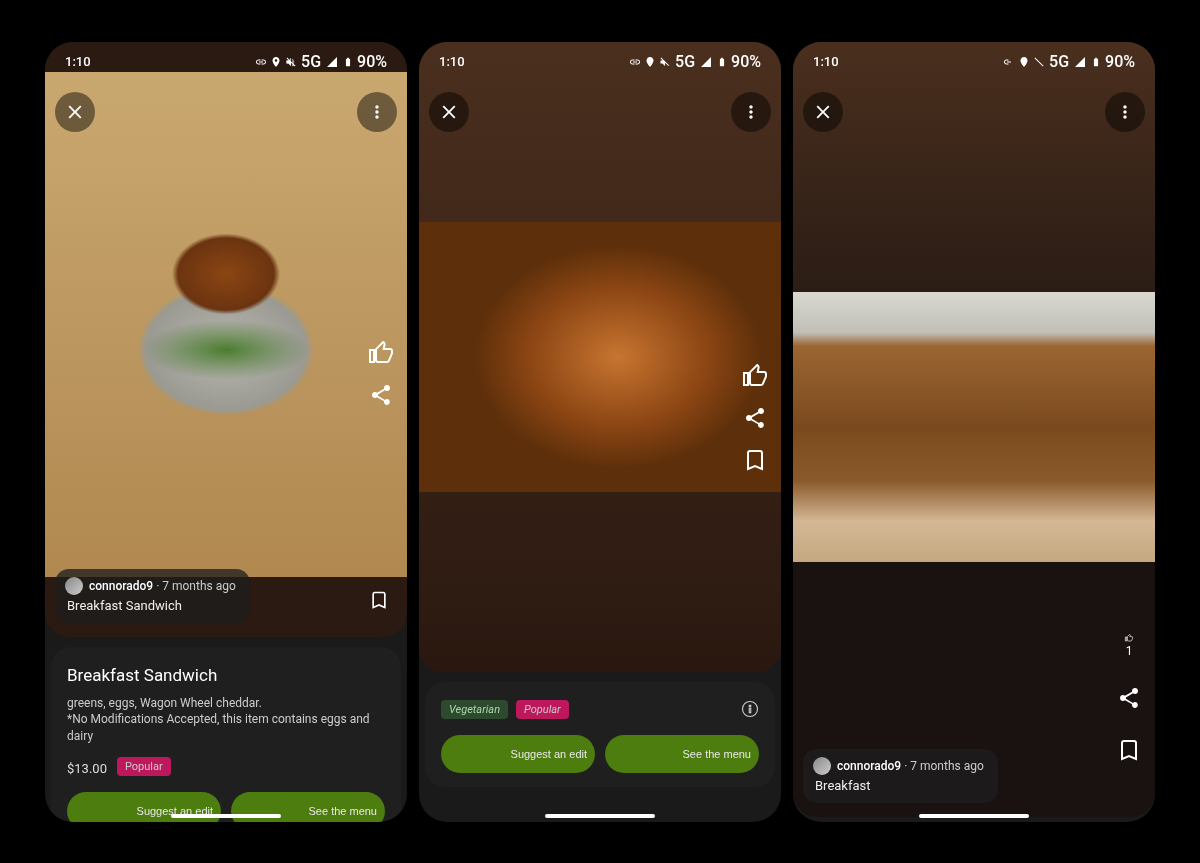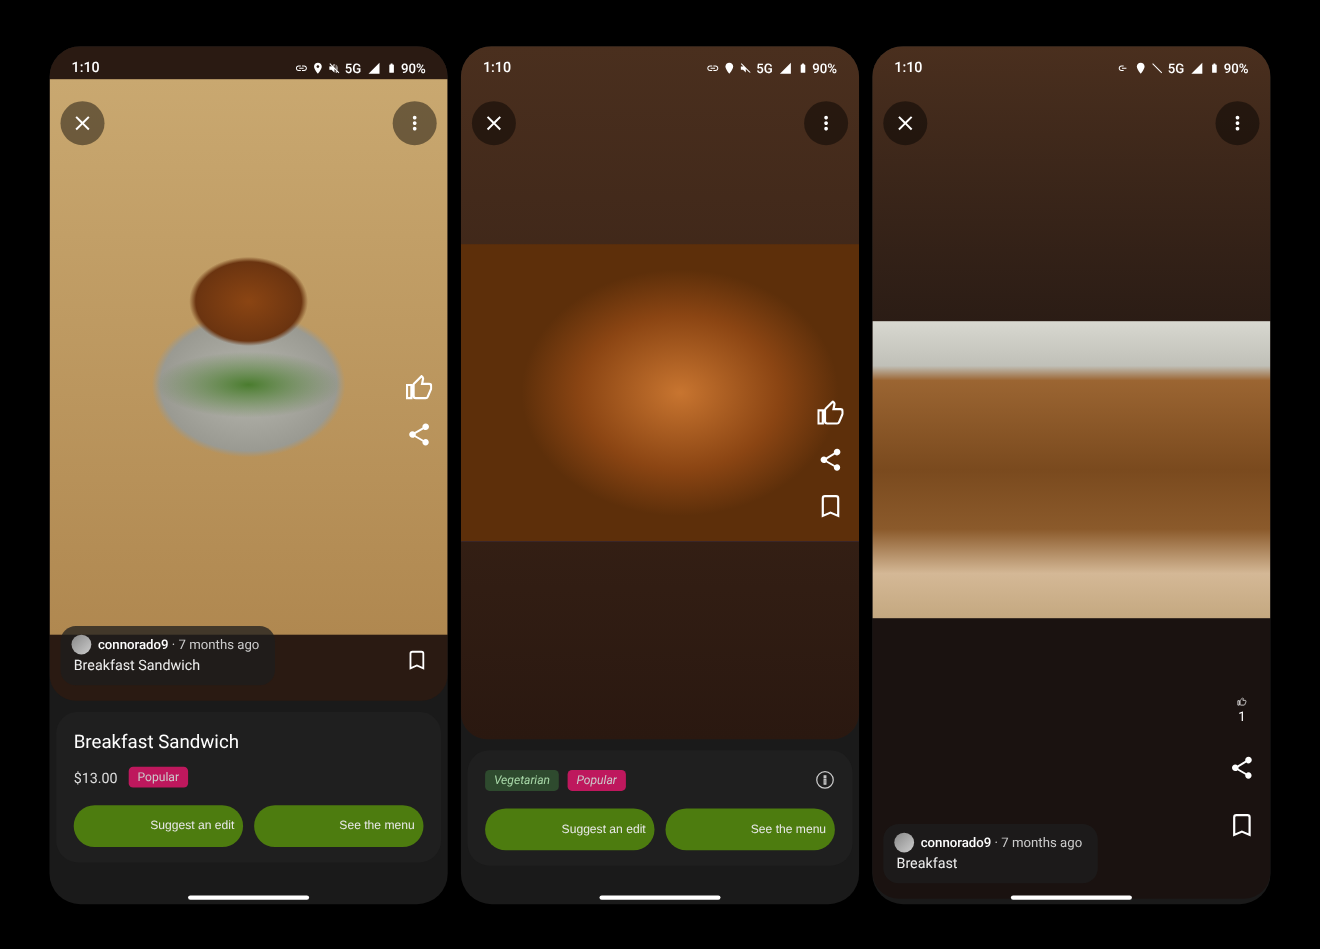--- a/index.html
+++ b/index.html
@@ -32,21 +32,21 @@
     height: 40px;
     display: flex;
     justify-content: space-between;
     align-items: center;
     padding: 0 20px;
     color: #fff;
     font-size: 13px;
     font-weight: 500;
     z-index: 10;
   }
-  .status-right { display: flex; align-items: center; gap: 4px; font-size: 12px; }
+  .status-right { display: flex; align-items: center; gap: 4px; font-size: 16px; }
   .status-icons { display: flex; gap: 3px; align-items: center; }
   .nav-btns {
     position: absolute;
     top: 50px;
     left: 10px; right: 10px;
     display: flex;
     justify-content: space-between;
     z-index: 10;
   }
   .round-btn {
@@ -291,20 +291,22 @@
       <div class="save-icon-standalone">
         <svg width="20" height="22" viewBox="0 0 24 24">
             <path d="M17 3H7c-1.1 0-2 .9-2 2v16l7-3 7 3V5c0-1.1-.9-2-2-2z" fill="none" stroke="#fff" stroke-width="2"></path>
           </svg>
       </div>
     </div>
 
     <div class="detail-card">
       <div class="detail-title">Breakfast Sandwich</div>
       <div class="detail-desc">
+        <div>greens, eggs, Wagon Wheel cheddar.</div>
+        <div>*No Modifications Accepted, this item contains eggs and dairy</div>
       </div>
       <div class="price-row">
         <span class="price">$13.00</span>
         <span class="tag">Popular</span>
       </div>
       <div class="button-row">
         <button class="pill-btn">Suggest an edit</button>
         <button class="pill-btn">See the menu</button>
       </div>
     </div>

